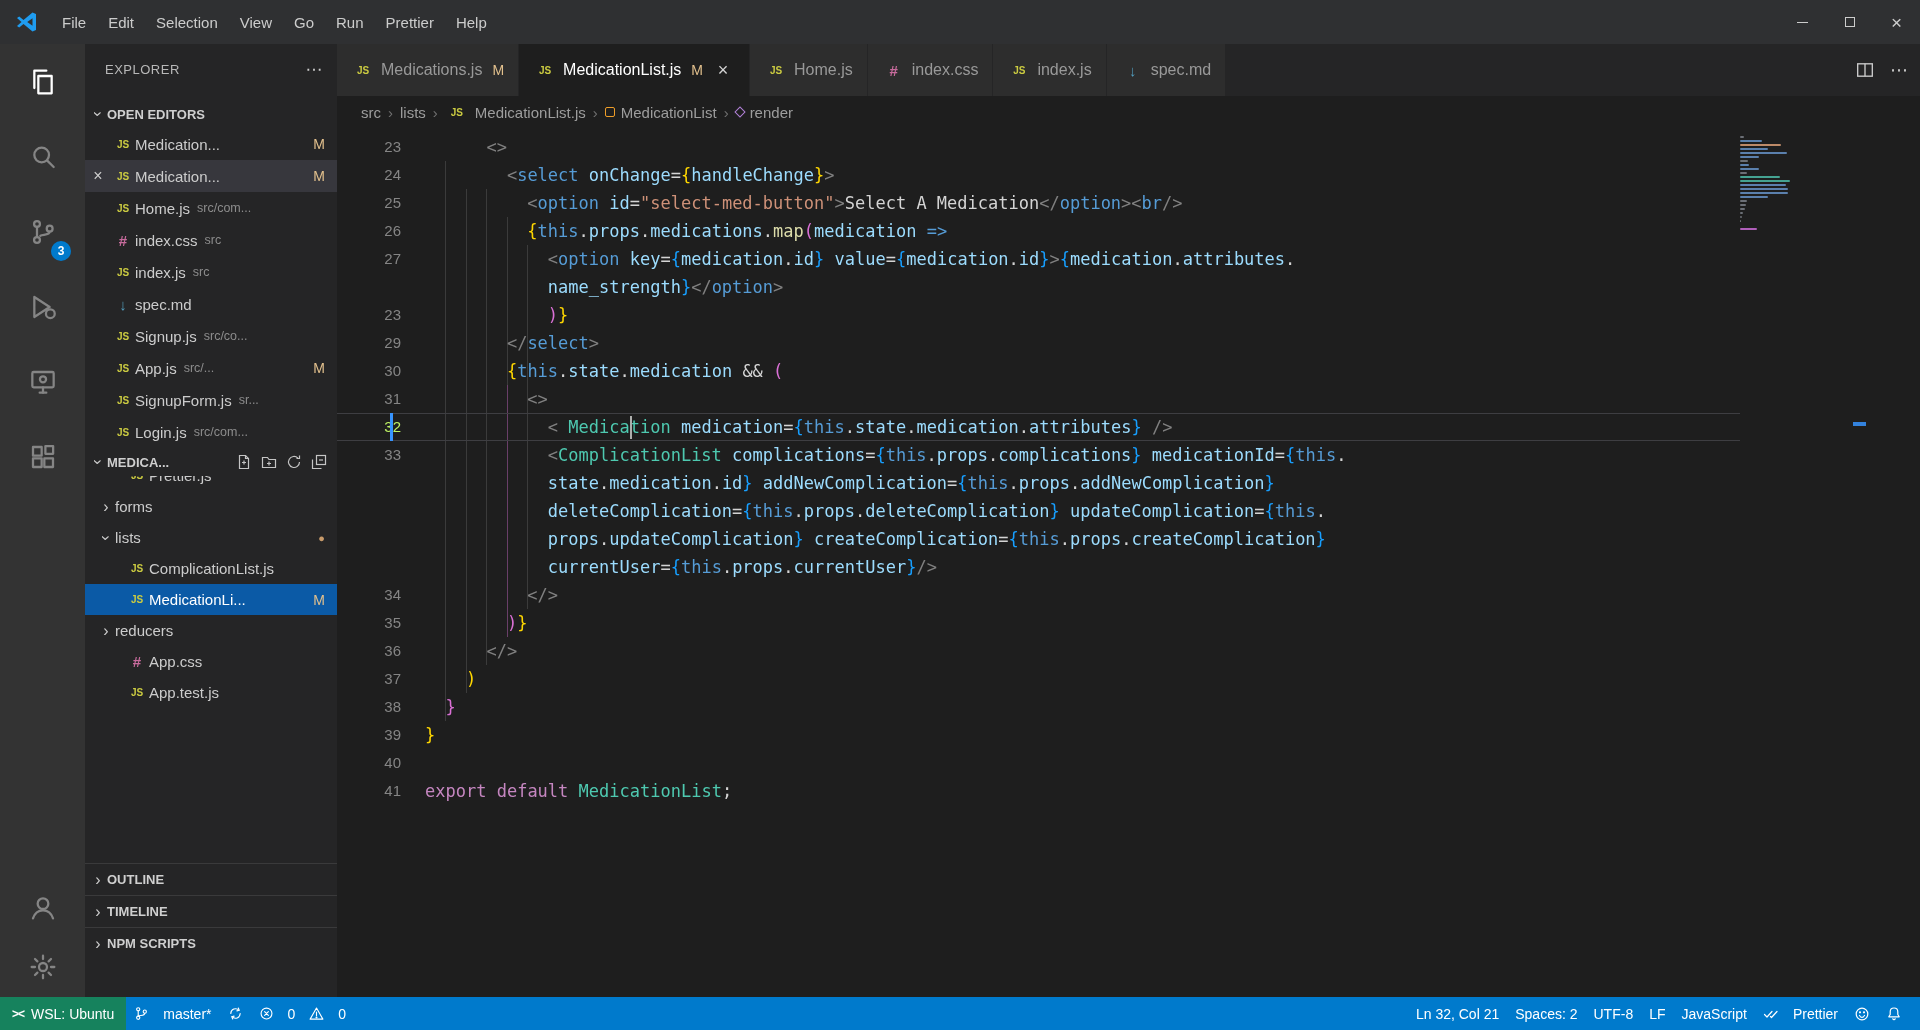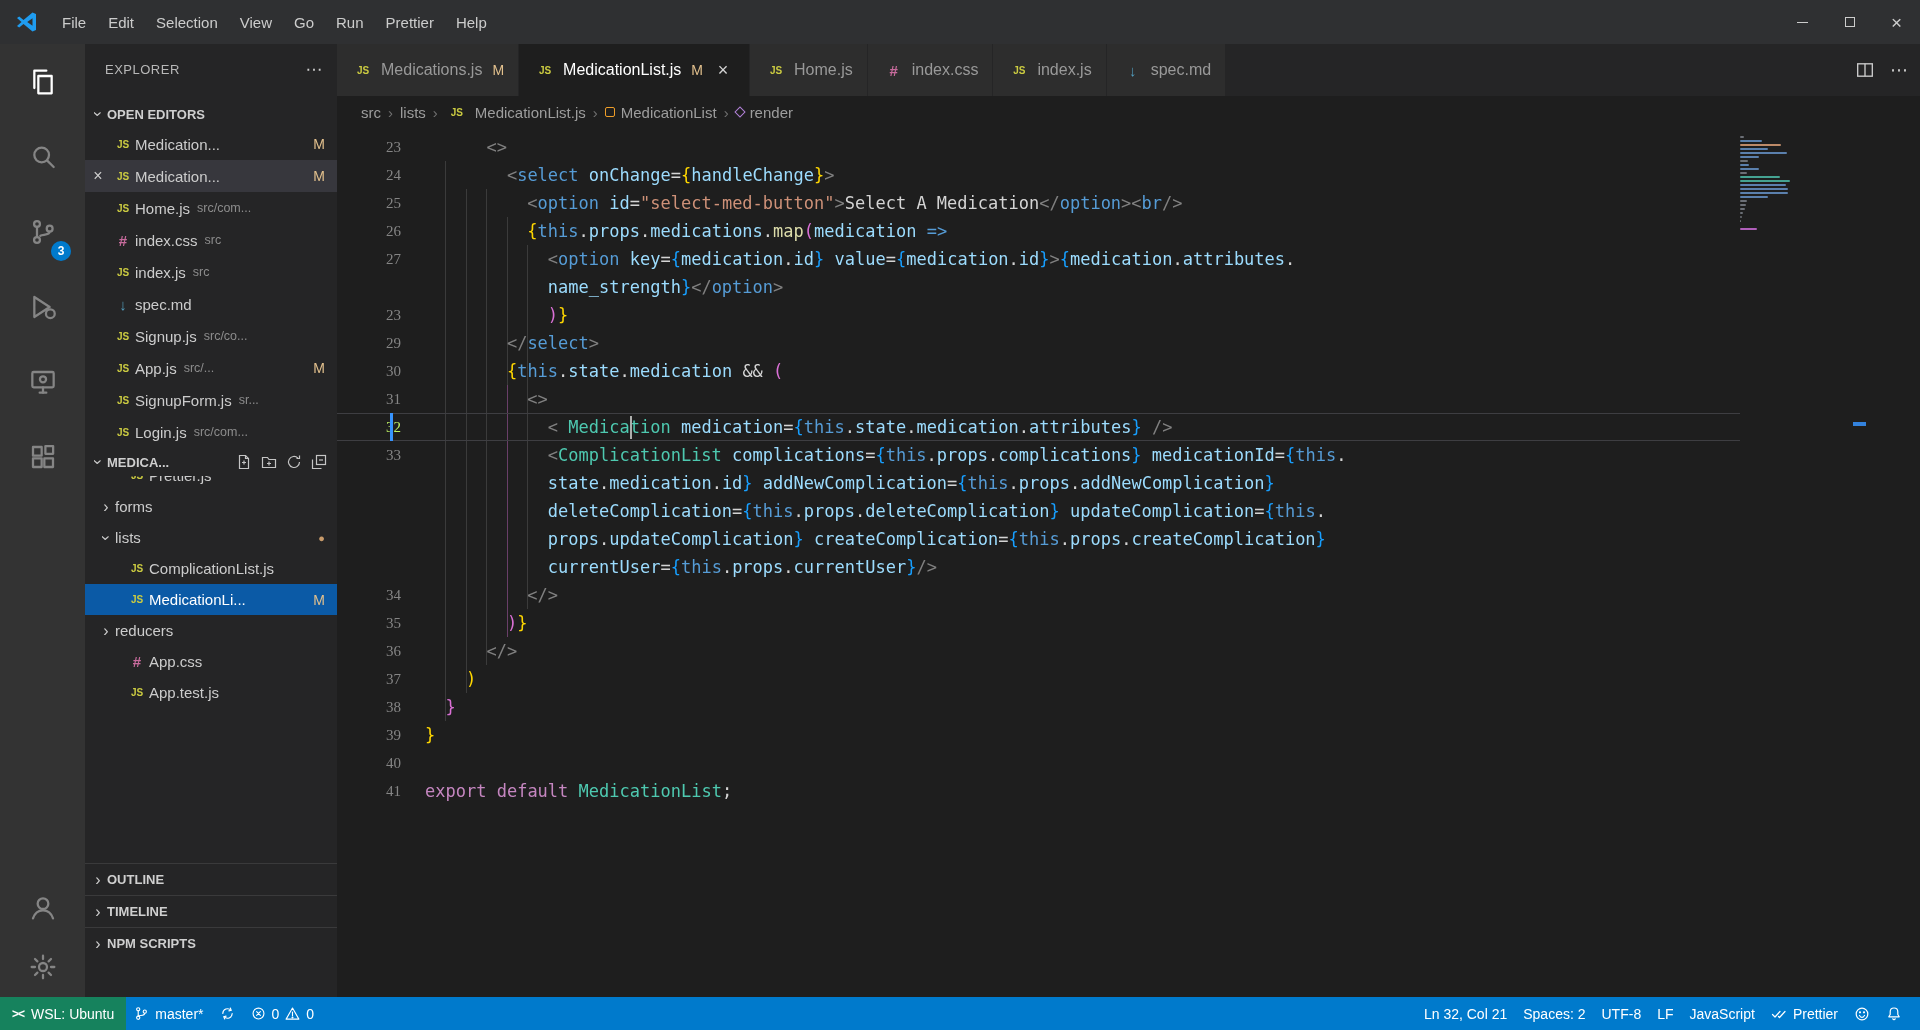--- a/index.html
+++ b/index.html
@@ -73,37 +73,37 @@
   .bc-sep{color:#707070}
   .bc-class{width:10px;height:10px;border:1.5px solid #ee9d28;border-radius:2px;display:inline-block}
   .bc-method{width:8px;height:8px;border:1.5px solid #b180d7;transform:rotate(45deg);display:inline-block}
 
   .code-area{flex:1;position:relative;overflow:hidden;font-family:"DejaVu Sans Mono",monospace}
   .iguide{position:absolute;width:1px;background:#3b3b3b;z-index:1}
   .iguide.purple{background:#da70d6;opacity:.4}
   .code-rows{position:relative;z-index:2;padding-top:5px;width:1410px}
   .crow{display:flex;height:28px}
   .crow.active{box-shadow:inset 0 1px 0 #3e3e42,inset 0 -1px 0 #3e3e42}
-  .ln{width:64px;flex:none;text-align:right;color:#858585;font-size:15px;line-height:28px;font-family:Liberation Serif, serif}
+  .ln{width:64px;flex:none;text-align:right;color:#858585;font-size:15px;line-height:28px;font-family:Liberation Sans, sans-serif}
   .crow.active .ln{color:#bef264}
   .ctext{flex:1;white-space:pre;padding-left:24px;font-size:17px;line-height:28px}
   .tk-p{color:#d4d4d4}.tk-g{color:#808080}.tk-t{color:#569cd6}.tk-a{color:#9cdcfe}
   .tk-s{color:#ce9178}.tk-k{color:#569cd6}.tk-m{color:#c586c0}.tk-c{color:#4ec9b0}
   .tk-f{color:#dcdcaa}.tk-b1{color:#ffd700}.tk-b2{color:#da70d6}.tk-b3{color:#179fff}
   .cursor{position:absolute;left:293px;top:288px;width:2px;height:23px;background:#aeafad;z-index:4}
   .git-marker{position:absolute;left:53px;top:285px;width:3px;height:28px;background:#3794ff;z-index:3}
   .minimap{position:absolute;top:0;right:116px;width:64px;z-index:5;background:#1e1e1e;height:100%;padding-top:8px}
   .mm-row{height:2px;margin-bottom:2px;border-radius:1px}
   .overview-dash{position:absolute;right:54px;top:294px;width:13px;height:4px;background:#3794ff;opacity:.85;z-index:6}
 
   
   .statusbar{height:33px;background:#007acc;display:flex;align-items:stretch;color:#ffffff;font-size:14px}
   .sb-remote{background:#16825d;display:flex;align-items:center;padding:0 12px;gap:7px}
   .remote-glyph{font-weight:bold;font-size:12px;letter-spacing:-1px}
-  .sb-item{display:flex;align-items:center;gap:6px;padding:0 8px}
+  .sb-item{display:flex;align-items:center;gap:14px;padding:0 8px}
   .sb-item svg{stroke:#ffffff;fill:none;stroke-width:1.2;stroke-linecap:round;stroke-linejoin:round}
   .sb-right{margin-left:auto;display:flex;align-items:stretch;padding-right:10px}
 </style>
 </head>
 <body>
 
 <div class="titlebar">
   <span class="logo">
     <svg width="24" height="24" viewBox="0 0 24 24">
         <path fill="#1f9cf0" d="M17.5 2.5L21 4v16l-3.5 1.5L8.5 14l-4.3 3.4L2 15.9 6.5 12 2 8.1l2.2-1.5L8.5 10l9-7.5zM17.5 8.3L12.2 12l5.3 3.7z"></path>

